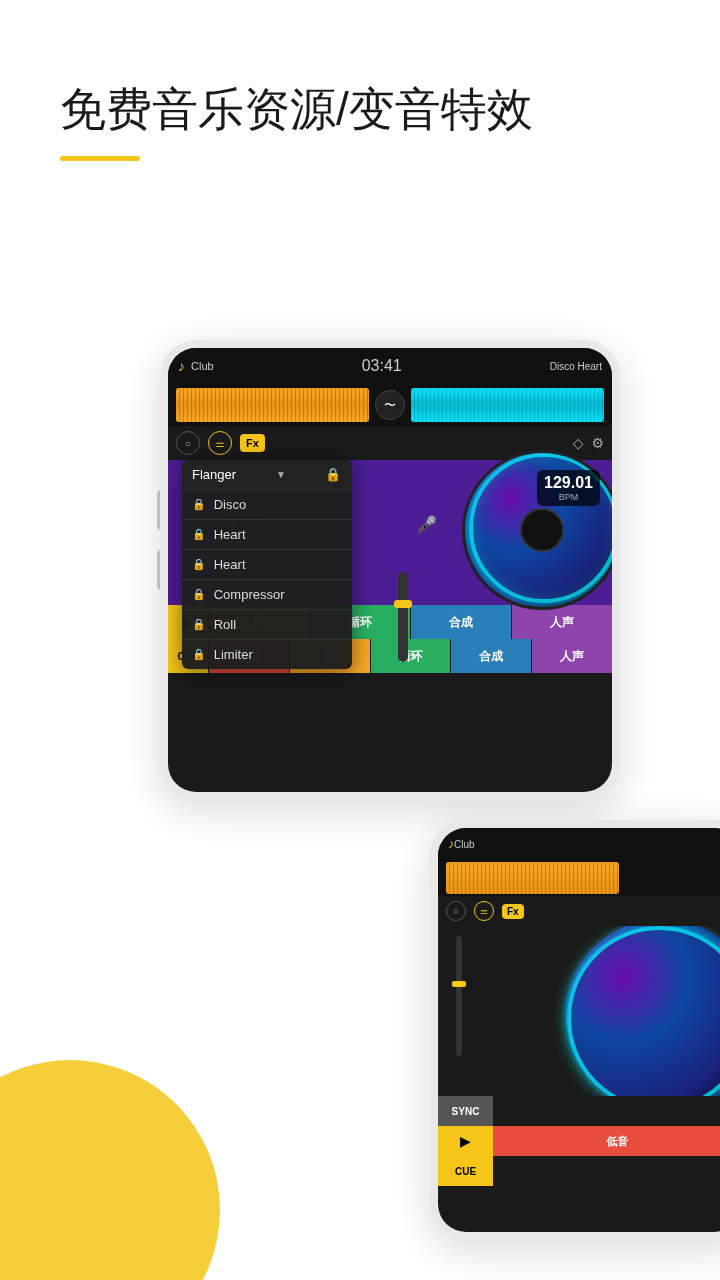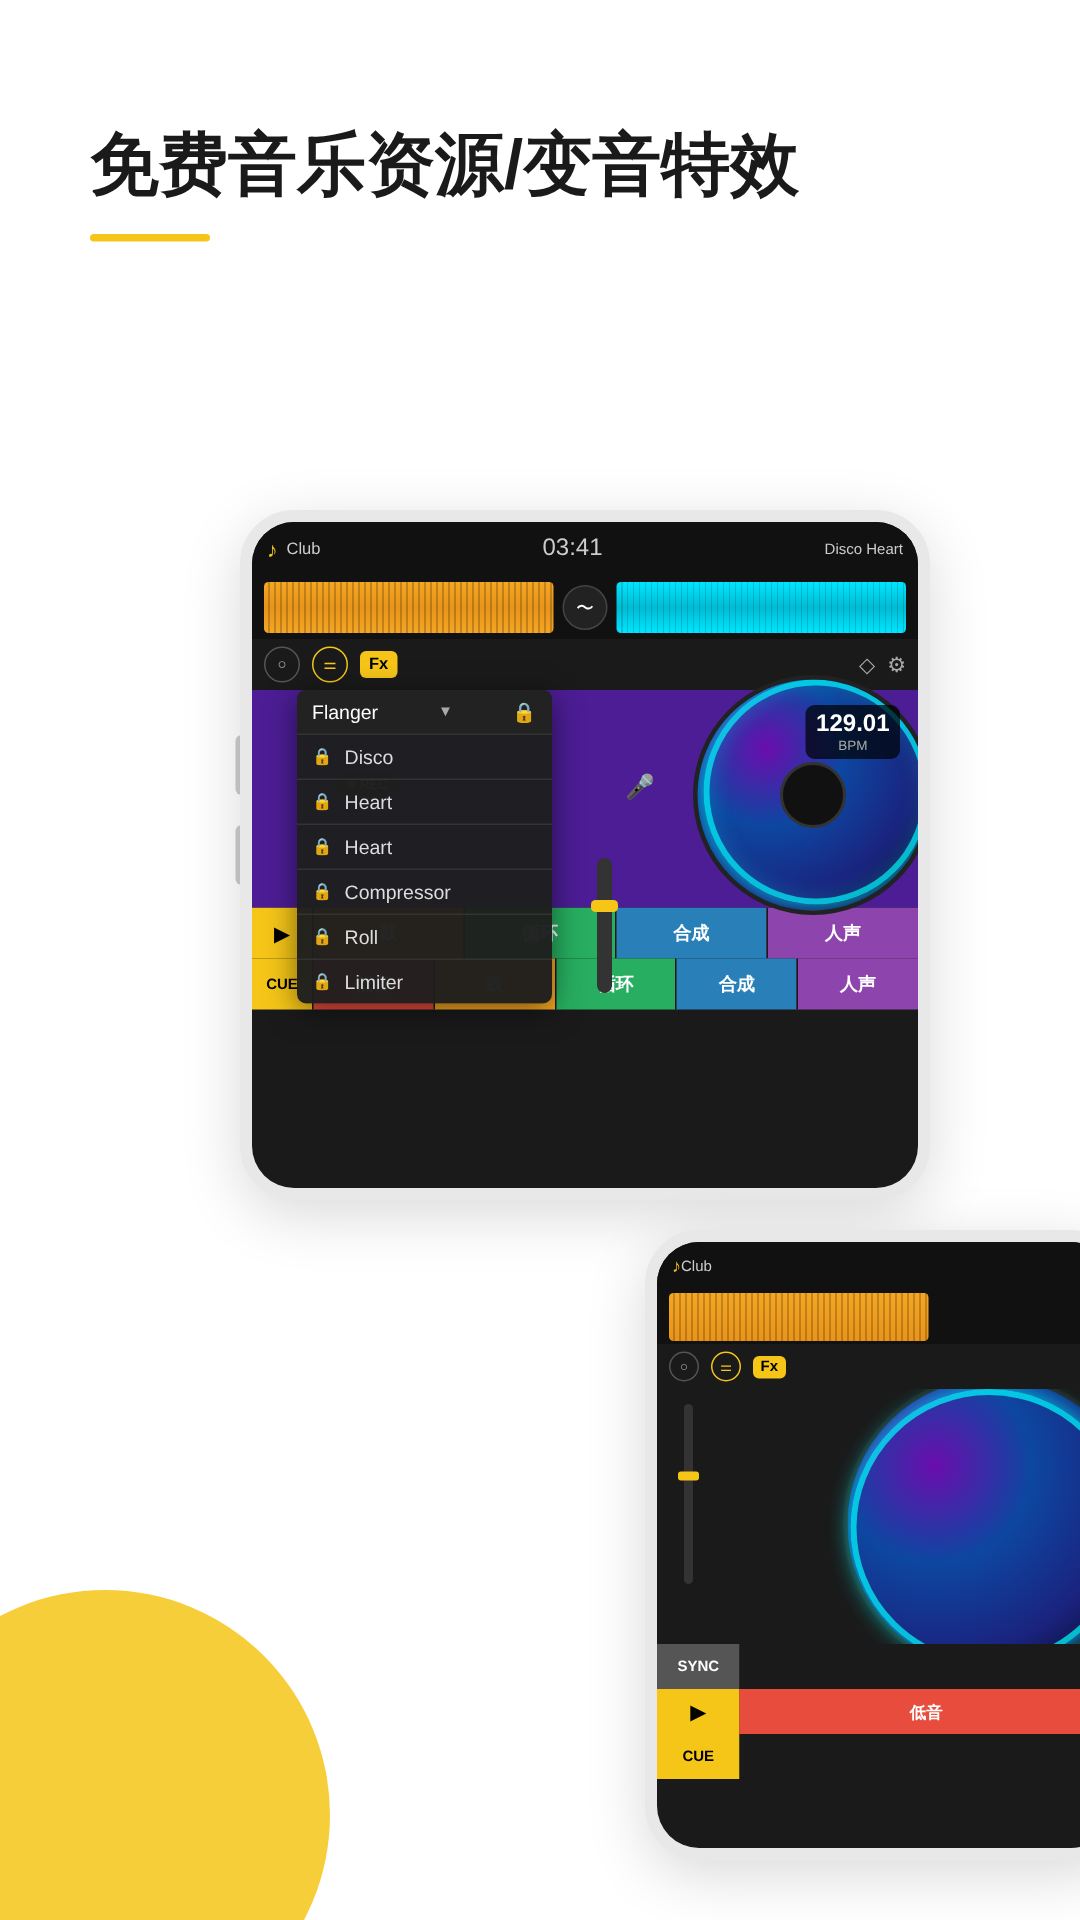--- a/index.html
+++ b/index.html
@@ -11,21 +11,21 @@
       overflow: hidden;
       position: relative;
     }
 
     
     .hero-text {
       padding: 80px 60px 0 60px;
     }
     .hero-title {
       font-size: 46px;
-      font-weight: 700;
+      font-weight: 400;
       color: #1a1a1a;
       line-height: 1.3;
       margin-bottom: 16px;
     }
     .hero-subtitle {
       font-size: 30px;
       color: #333;
       font-weight: 400;
       margin-bottom: 28px;
     }
@@ -182,21 +182,21 @@
     }
     .ctrl-settings {
       color: #aaa;
       font-size: 14px;
     }
 
     
     .fx-dropdown {
       position: absolute;
       top: 112px;
-      left: 30px;
+      left: 14px;
       width: 170px;
       background: rgba(30,30,30,0.97);
       border-radius: 6px;
       z-index: 10;
       box-shadow: 0 4px 20px rgba(0,0,0,0.5);
       overflow: hidden;
     }
     .fx-dropdown-header {
       display: flex;
       align-items: center;

